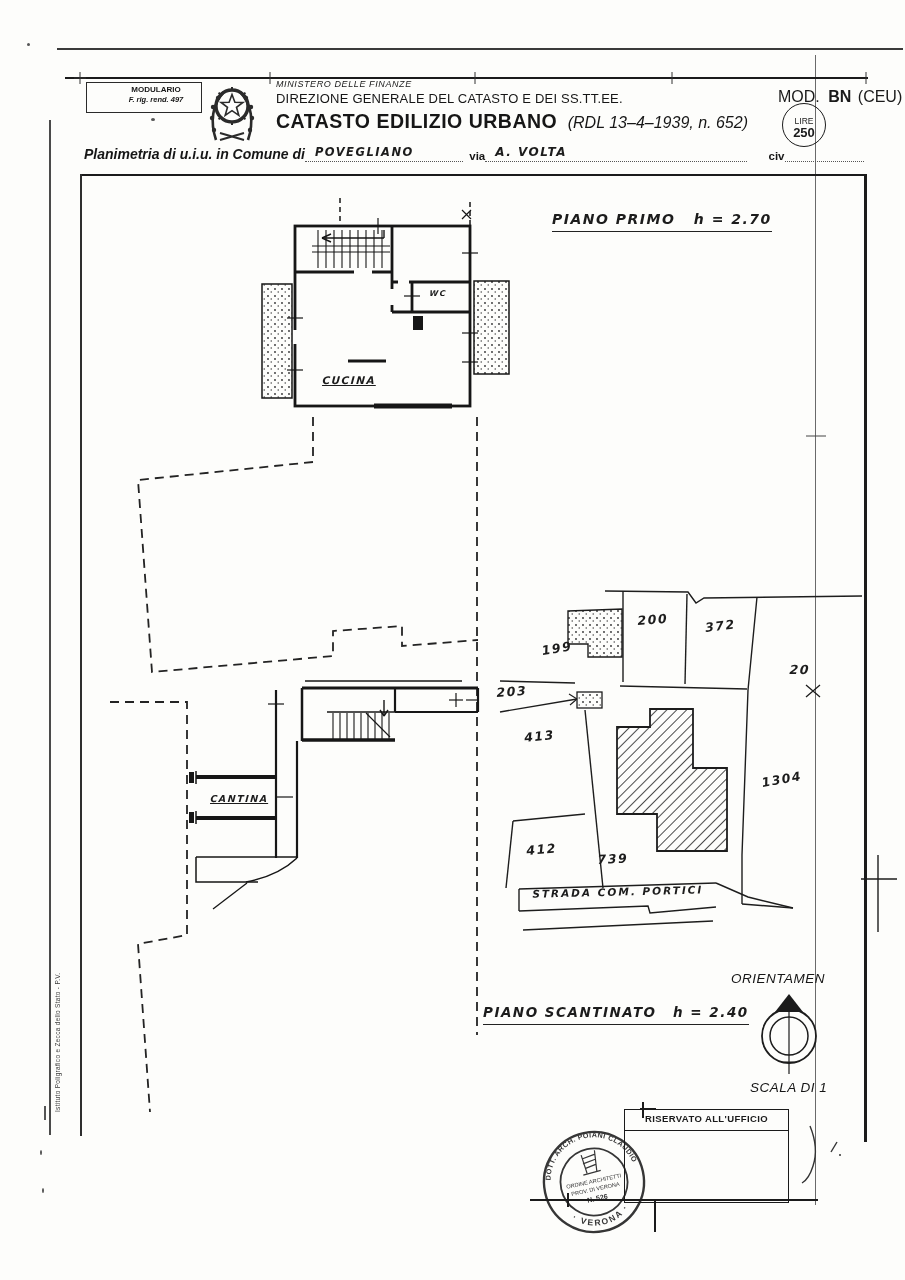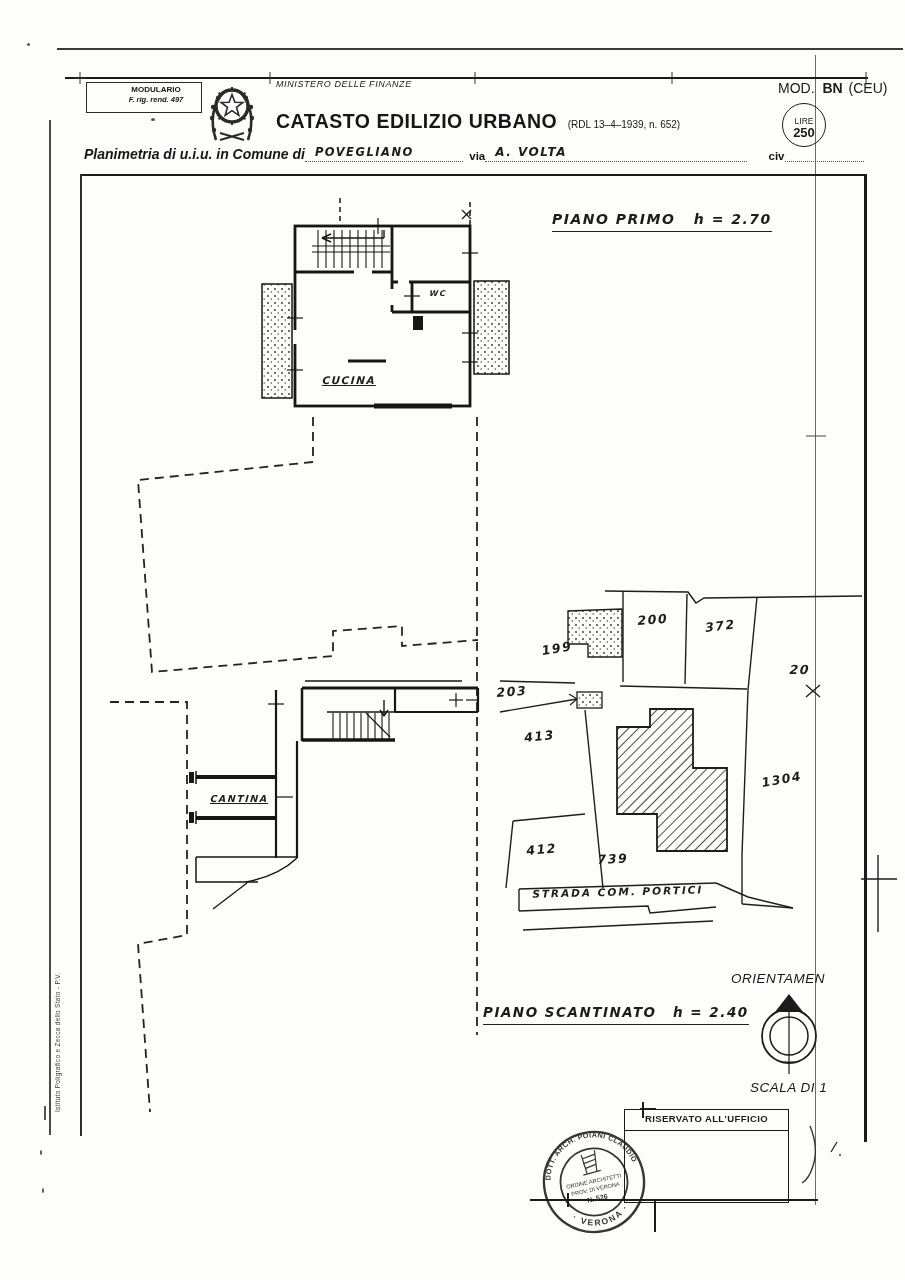--- a/index.html
+++ b/index.html
@@ -62,26 +62,27 @@
         <circle cx="15" cy="33" r="2.2"></circle>
         <circle cx="20" cy="24" r="2.2"></circle>
       <circle cx="52" cy="56" r="2.2"></circle>
         <circle cx="54" cy="44" r="2.2"></circle>
         <circle cx="53" cy="33" r="2.2"></circle>
         <circle cx="48" cy="24" r="2.2"></circle>
     </g>
   </svg>
 
   <div class="abs print" style="left:276px;top:79px;font-size:9px;letter-spacing:.6px;font-weight:500;font-style:italic;">MINISTERO DELLE FINANZE</div>
+  <div class="abs print" style="left:276px;top:91px;font-size:13px;letter-spacing:.2px;">DIREZIONE GENERALE DEL CATASTO E DEI SS.TT.EE.</div>
   <div class="abs" style="left:276px;top:110px;white-space:nowrap;">
     <span class="print" style="font-size:19.5px;font-weight:bold;letter-spacing:.5px;">CATASTO EDILIZIO URBANO</span>
-    <span class="print" style="font-size:10px;margin-left:6px;">(RDL 13–4–1939, n. 652)</span>
-  </div>
-
-  <div class="abs" style="left:778px;top:80px;width:94px;font-size:14px;white-space:nowrap;">
+    <span class="print" style="font-size:16px;margin-left:6px;font-style:italic;">(RDL 13–4–1939, n. 652)</span>
+  </div>
+
+  <div class="abs" style="left:778px;top:88px;width:94px;font-size:16px;white-space:nowrap;">
     <span>MOD.</span>
     <span style="font-weight:bold;margin-left:4px;">BN</span>
     <span style="margin-left:2px;">(CEU)</span>
   </div>
 
   <div class="abs" style="left:782px;top:103px;width:42px;height:42px;border:1.7px solid #1c1c1c;border-radius:50%;text-align:center;">
     <div style="font-size:8.5px;margin-top:12px;">LIRE</div>
     <div style="font-size:13px;font-weight:bold;line-height:1;">250</div>
   </div>
 

